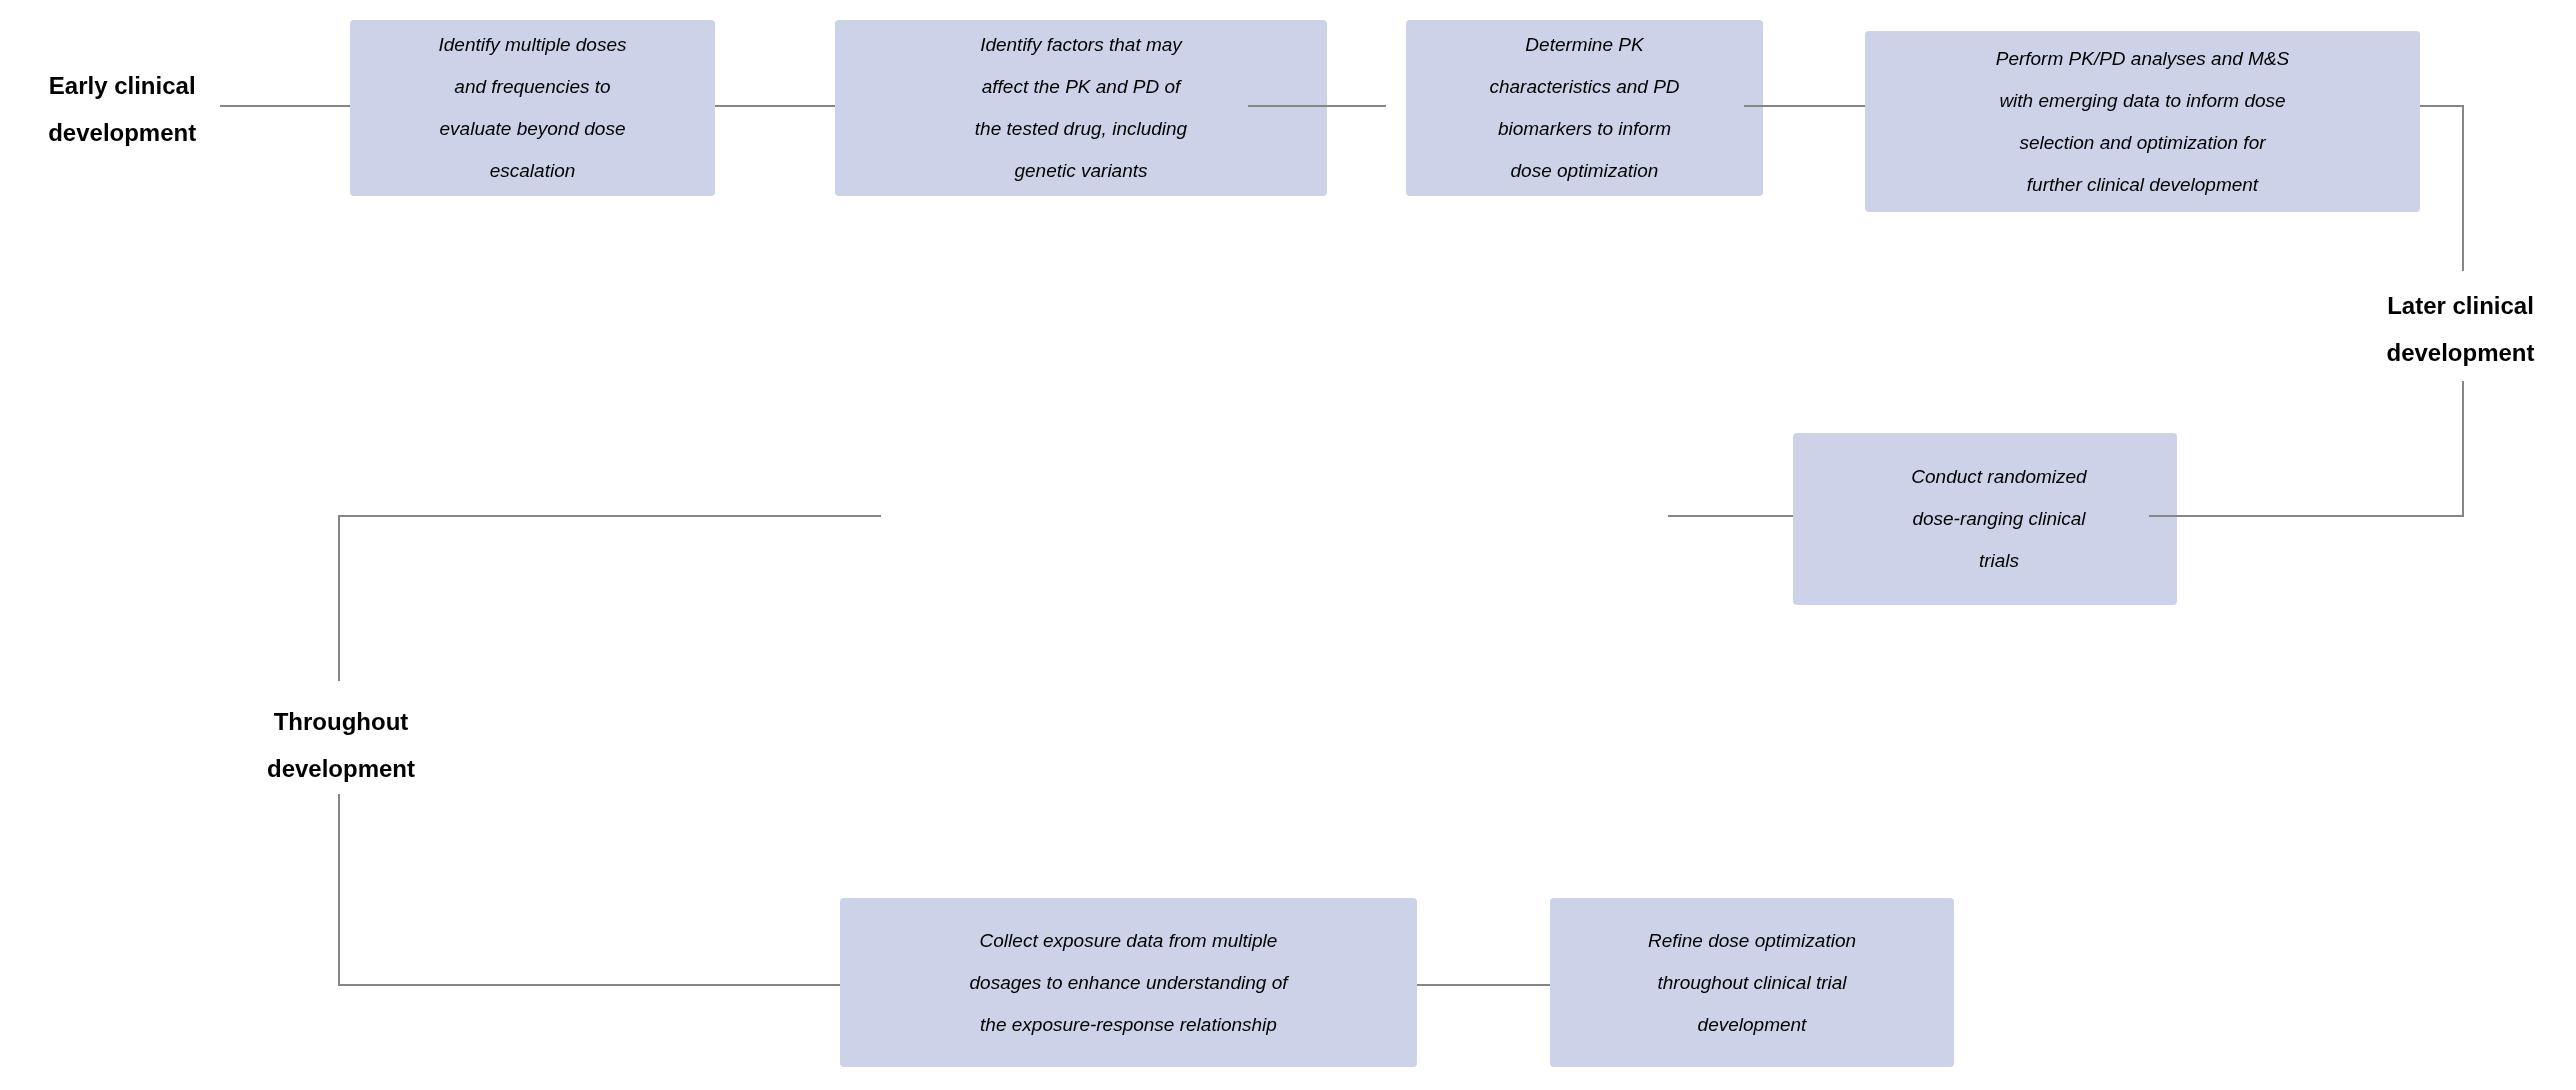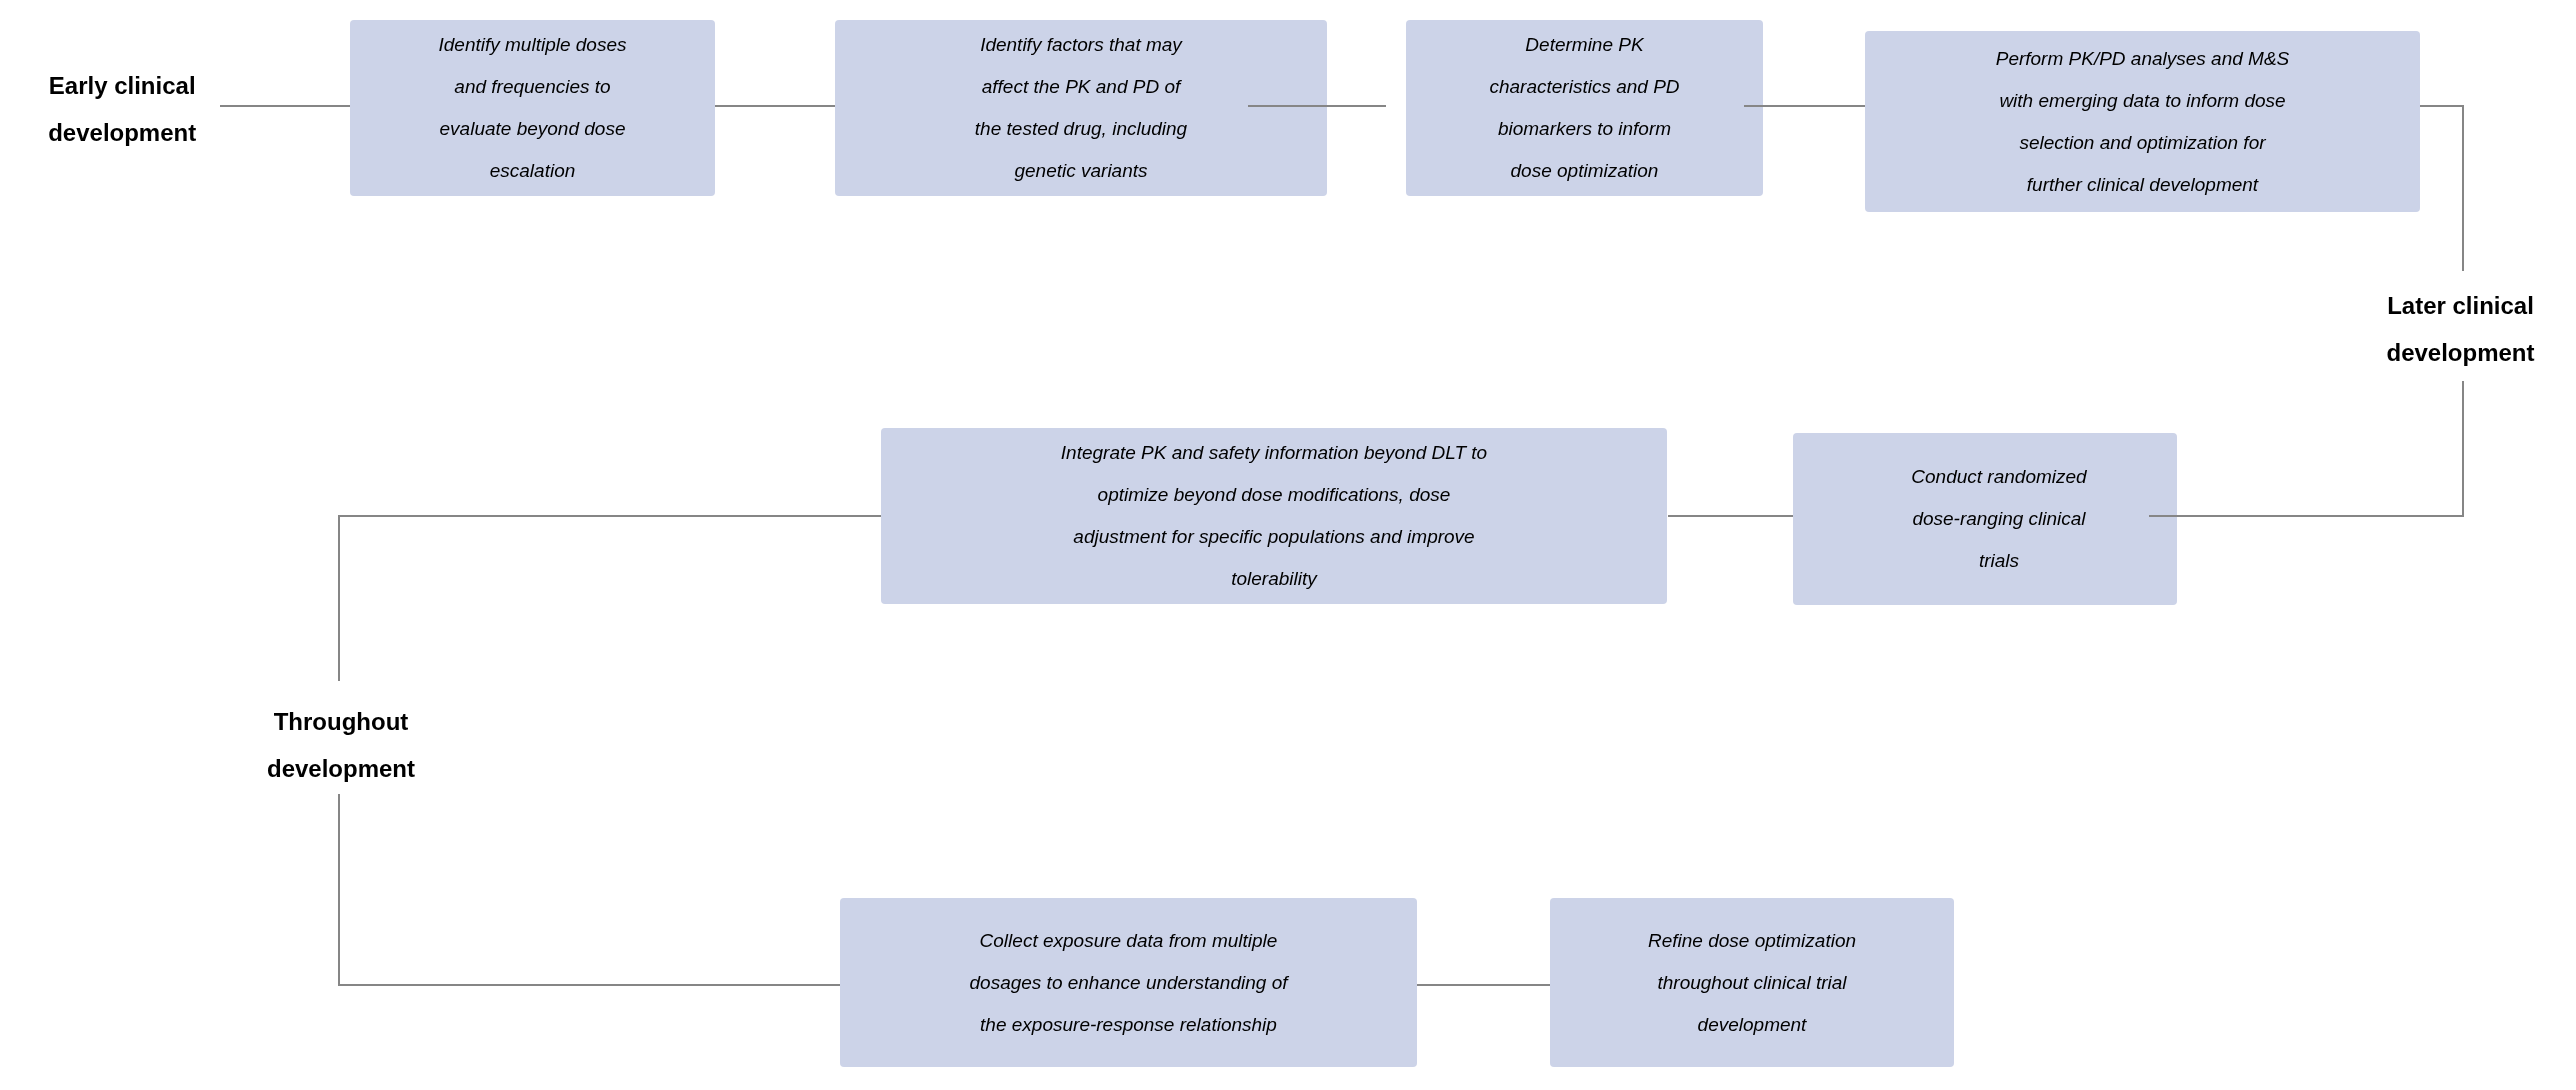--- a/index.html
+++ b/index.html
@@ -91,24 +91,20 @@
 genetic variants</div>
   <div class="box b3">Determine PK
 characteristics and PD
 biomarkers to inform
 dose optimization</div>
   <div class="box b4">Perform PK/PD analyses and M&amp;S
 with emerging data to inform dose
 selection and optimization for
 further clinical development</div>
 
-  <div class="box b5">Integrate PK and safety information beyond DLT to
-optimize beyond dose modifications, dose
-adjustment for specific populations and improve
-tolerability</div>
   <div class="box b6">Conduct randomized
 dose-ranging clinical
 trials</div>
 
   <div class="box b7">Collect exposure data from multiple
 dosages to enhance understanding of
 the exposure-response relationship</div>
   <div class="box b8">Refine dose optimization
 throughout clinical trial
 development</div>

